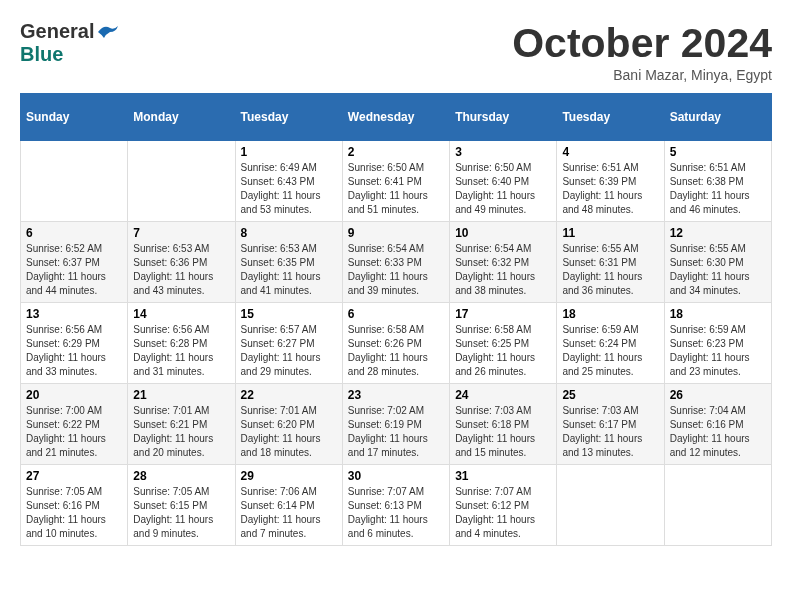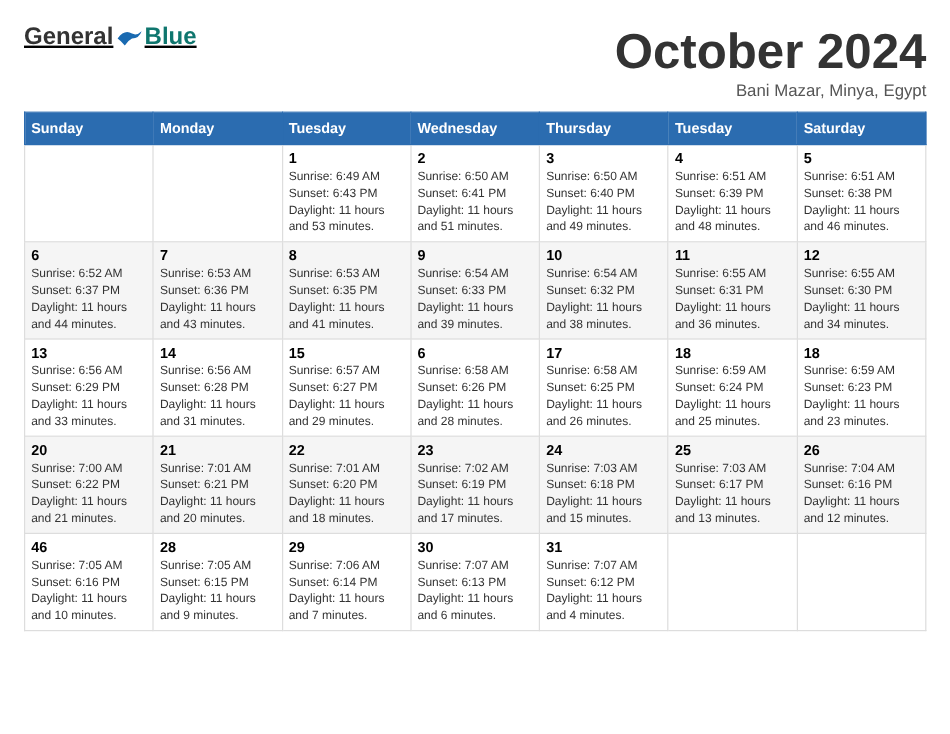--- a/index.html
+++ b/index.html
@@ -11,23 +11,22 @@
       padding: 20px;
     }
     .header {
       display: flex;
       justify-content: space-between;
       align-items: flex-start;
       margin-bottom: 10px;
     }
     .logo {
       display: flex;
-      flex-direction: row;
+      flex-direction: column;
       align-items: flex-start;
-      text-decoration: underline;
     }
     .logo-text {
       display: flex;
       align-items: center;
     }
     .logo-general {
       font-size: 20px;
       font-weight: bold;
       color: #333;
     }
@@ -55,21 +54,21 @@
     }
     table {
       width: 100%;
       border-collapse: collapse;
       font-size: 11px;
     }
     thead tr th {
       background-color: #2b6cb0;
       color: #fff;
       text-align: left;
-      padding: 6px 5px;
+      padding: 16px 5px;
       font-size: 12px;
       font-weight: bold;
       border: 1px solid #2b6cb0;
     }
     tbody tr td {
       border: 1px solid #ddd;
       padding: 4px 5px;
       vertical-align: top;
       width: calc(100% / 7);
       min-height: 80px;
@@ -233,21 +232,21 @@
           <span class="day-number">25</span>
           <div class="day-info">Sunrise: 7:03 AM<br>Sunset: 6:17 PM<br>Daylight: 11 hours and 13 minutes.</div>
         </td>
         <td>
           <span class="day-number">26</span>
           <div class="day-info">Sunrise: 7:04 AM<br>Sunset: 6:16 PM<br>Daylight: 11 hours and 12 minutes.</div>
         </td>
       </tr>
       <tr>
         <td>
-          <span class="day-number">46</span>
+          <span class="day-number">27</span>
           <div class="day-info">Sunrise: 7:05 AM<br>Sunset: 6:16 PM<br>Daylight: 11 hours and 10 minutes.</div>
         </td>
         <td>
           <span class="day-number">28</span>
           <div class="day-info">Sunrise: 7:05 AM<br>Sunset: 6:15 PM<br>Daylight: 11 hours and 9 minutes.</div>
         </td>
         <td>
           <span class="day-number">29</span>
           <div class="day-info">Sunrise: 7:06 AM<br>Sunset: 6:14 PM<br>Daylight: 11 hours and 7 minutes.</div>
         </td>

